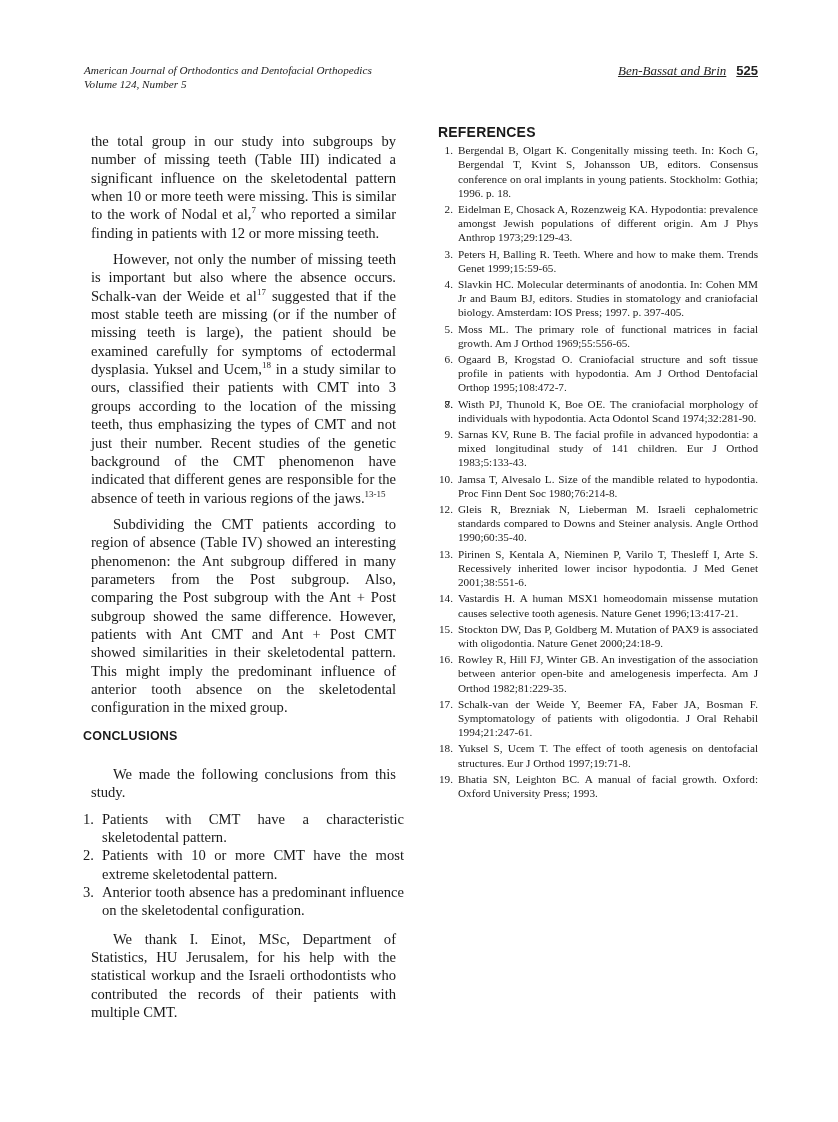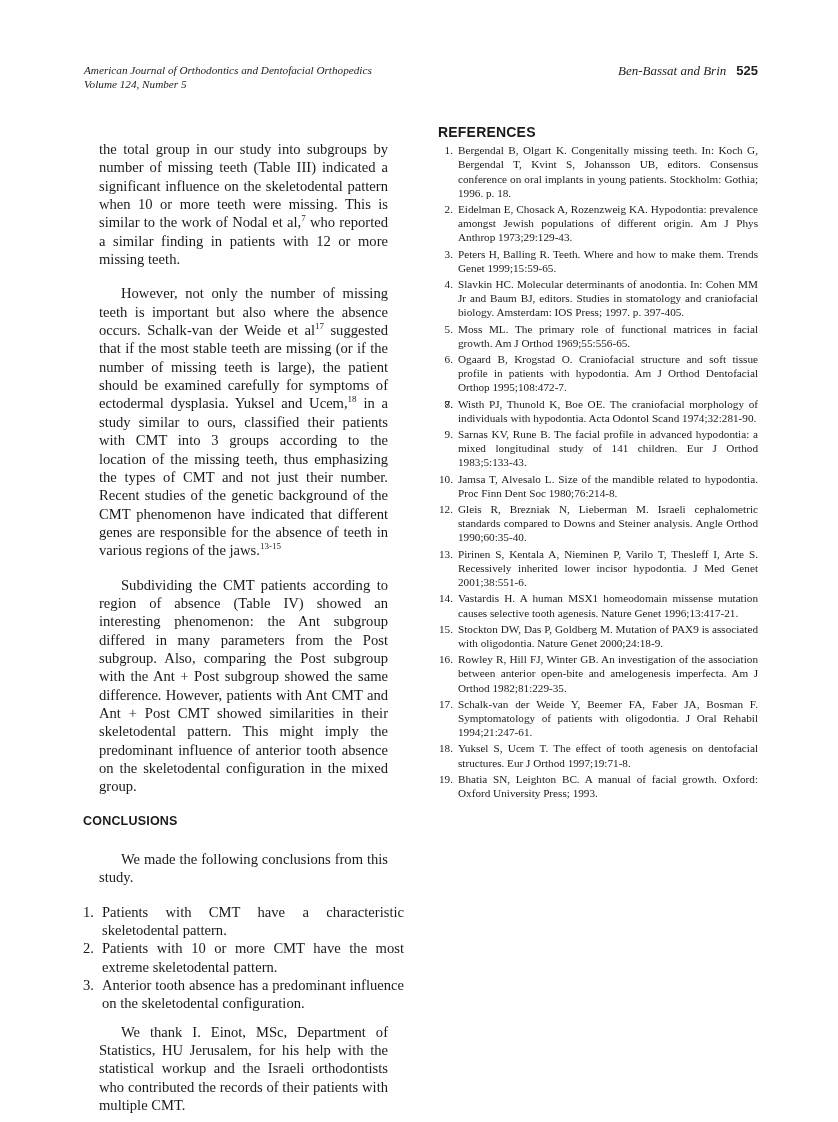--- a/index.html
+++ b/index.html
@@ -1,21 +1,21 @@
 <!DOCTYPE html>
 <html><head>
 <meta charset="utf-8">
 <style>
   html, body { margin: 0; padding: 0; background: #ffffff; }
   body { width: 838px; height: 1122px; position: relative; overflow: hidden; color: #1a1a1a; }
   .header { position: absolute; left: 84px; top: 64px; width: 674px; font-family: "Liberation Serif", serif; font-style: italic; font-size: 11.2px; line-height: 13.5px; color: #222; }
-  .header .right { position: absolute; right: 0; top: 0; font-size: 13px; }
+  .header .right { position: absolute; right: 0; top: 0; font-size: 13px; text-decoration: underline; }
   .header .pagenum { font-family: "Liberation Sans", sans-serif; font-style: normal; font-weight: bold; font-size: 13px; margin-left: 10px; }
   .col-left { position: absolute; left: 83px; top: 124px; width: 321px; font-family: "Liberation Serif", serif; font-size: 14.6px; line-height: 18.35px; text-align: justify; }
-  .col-left p { margin: 16px; }
+  .col-left p { margin: 8px; }
   .col-left p.indent { text-indent: 22px; }
   .col-left sup { font-size: 9px; line-height: 0; vertical-align: 6px; }
   .section-head { font-family: "Liberation Sans", sans-serif; font-weight: bold; font-size: 12.5px; margin: 10px 0 20px 0; letter-spacing: 0.2px; }
   .conclusions-list { list-style: none; margin: 6px 0 0 0; padding: 0; }
   .conclusions-list li { position: relative; padding-left: 19px; }
   .conclusions-list li .num { position: absolute; left: 0; top: 0; }
   .ack { margin-top: 10px !important; }
   .col-right { position: absolute; left: 438px; top: 125px; width: 320px; font-family: "Liberation Serif", serif; font-size: 11.2px; line-height: 14.2px; }
   .refs-head { font-family: "Liberation Sans", sans-serif; font-weight: bold; font-size: 14px; margin: 0 0 4px 0; letter-spacing: 0.2px; }
   .refs { list-style: none; margin: 0; padding: 0; }

